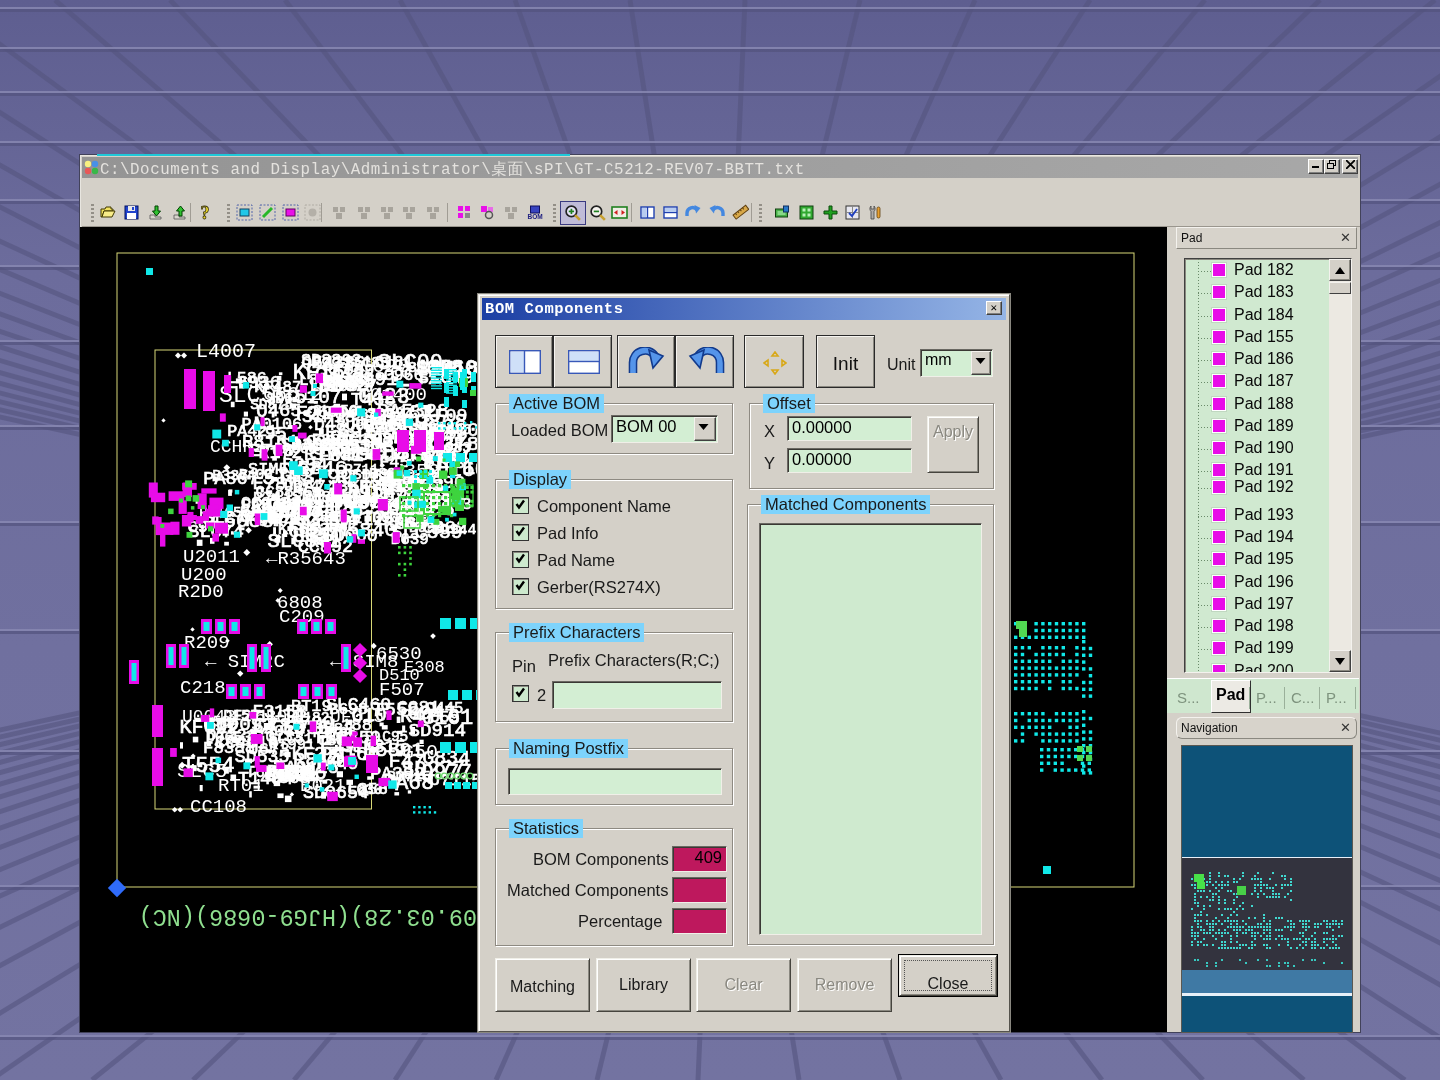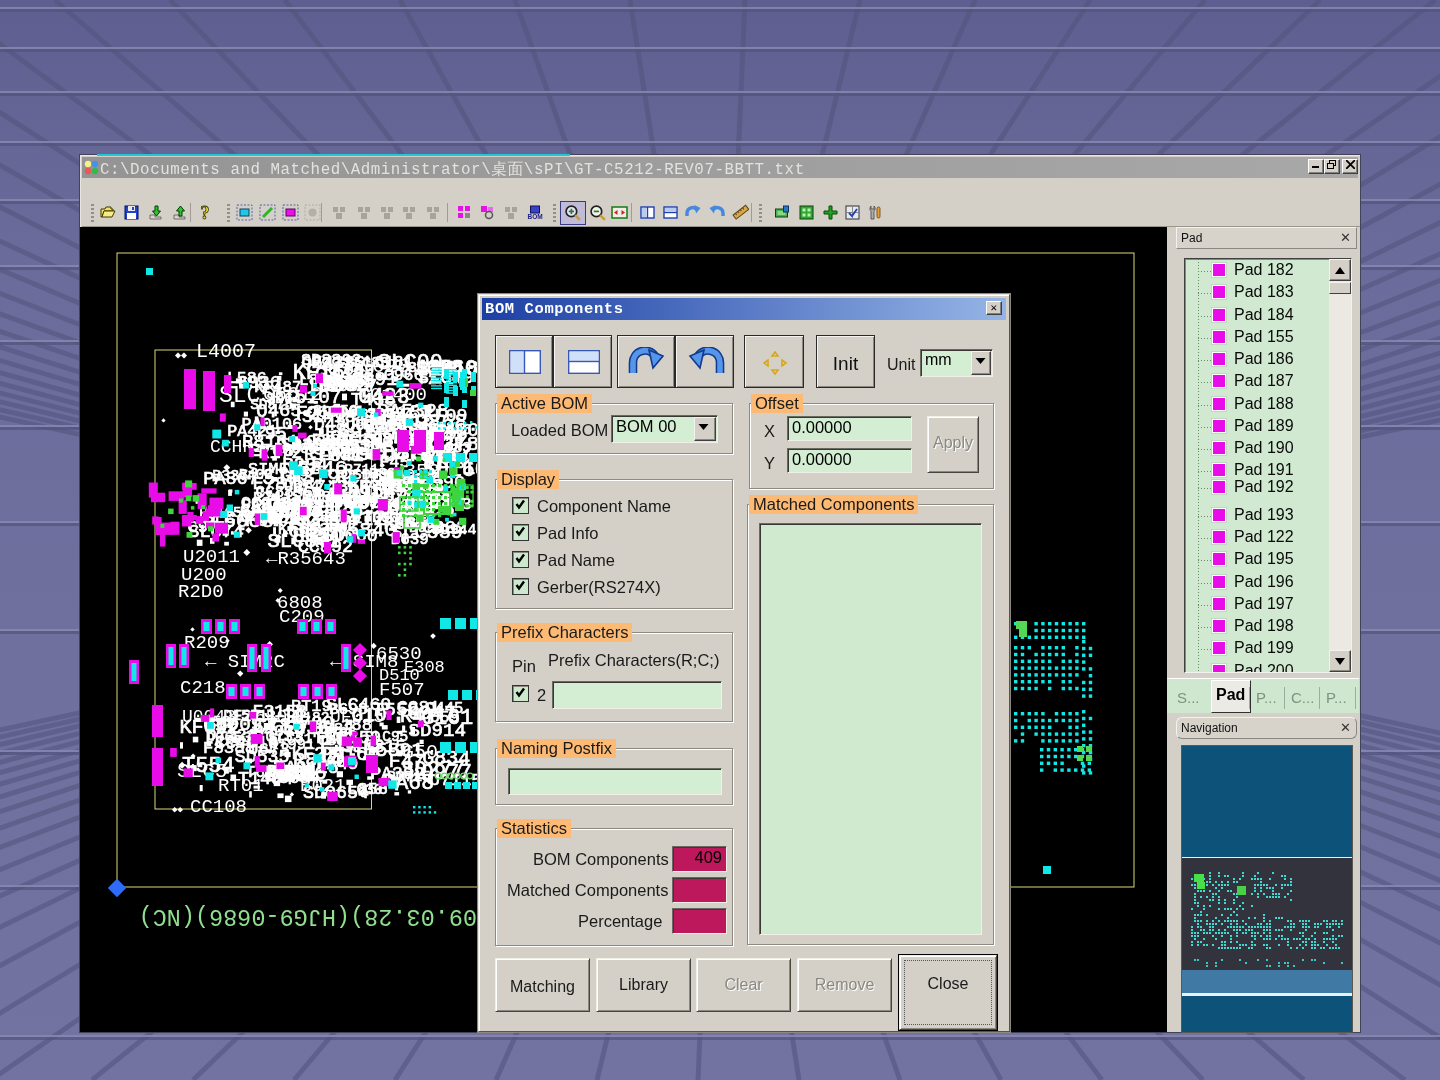--- a/index.html
+++ b/index.html
@@ -63,21 +63,21 @@
 #dtitle { position:absolute; left:3px; top:3px; width:524px; height:22px;
           background:linear-gradient(90deg,#1c3fa4,#95b5e6);
           color:#fff; font-family:"Liberation Mono",monospace; font-weight:bold; font-size:15.5px;
           padding:2px 0 0 3px; letter-spacing:0.6px; }
 #dx { position:absolute; right:4px; top:3px; width:16px; height:14px; background:#d4d0c8;
       border:1px solid; border-color:#fff #404040 #404040 #fff; box-shadow:inset -1px -1px 0 #808080;
       font-size:11px; font-weight:bold; text-align:center; line-height:12px; color:#000; }
 .db { position:absolute; background:#d4d0c8; border:1px solid #2a2a2a;
       box-shadow:inset 1px 1px 0 #f6f4f0, inset -1px -1px 0 #8a8880; }
 .grp { position:absolute; border:1px solid #8e8a82; box-shadow:inset 1px 1px 0 #fff, 1px 1px 0 #fff; }
-.grp .gl { position:absolute; top:-10px; left:1px; background:#fdba74; padding:0 4px; font-size:16.5px; color:#1a1a1a; white-space:nowrap; }
+.grp .gl { position:absolute; top:-10px; left:13px; background:#7dd3fc; padding:0 4px; font-size:16.5px; color:#1a1a1a; white-space:nowrap; }
 .lbl { position:absolute; font-size:16.5px; color:#1a1a1a; white-space:nowrap; }
 .field { position:absolute; background:#d3eed3; border:1px solid; border-color:#6a6862 #f0efe8 #f0efe8 #6a6862;
          box-shadow:inset 1px 1px 0 #3a3834; font-size:16.5px; color:#000; padding:1px 0 0 4px; }
 .cb { position:absolute; width:17px; height:17px; background:#cde9cd; border:1px solid #333;
       box-shadow:inset 1px 1px 0 #8a8880; }
 .cb svg { position:absolute; left:1px; top:1px; }
 .combtn { position:absolute; background:#d4d0c8; border:1px solid; border-color:#f4f2ee #404040 #404040 #f4f2ee;
           box-shadow:inset -1px -1px 0 #8a8880; }
 .combtn svg { position:absolute; left:3px; top:5px; }
 .btn { position:absolute; background:#d4d0c8; border:1px solid; border-color:#f0efe8 #46443e #46443e #f0efe8;
@@ -172,21 +172,21 @@
   </svg>
 <div id="win">
   <div class="cyanline"></div>
   <div class="tbar">
     <svg class="appico" viewBox="0 0 15 17">
         <circle cx="4" cy="5" r="3.2" fill="#f8f080"></circle>
         <circle cx="11" cy="5" r="3.2" fill="#4890e8"></circle>
         <circle cx="4" cy="12" r="3.2" fill="#e85858"></circle>
         <circle cx="11" cy="12" r="3.2" fill="#38b848"></circle>
       </svg>
-    <span class="ttxt">C:\Documents and Matched\Administrator\桌面\sPI\GT-C5212-REV07-BBTT.txt</span>
+    <span class="ttxt">C:\Documents and Display\Administrator\桌面\sPI\GT-C5212-REV07-BBTT.txt</span>
     <div class="wbtn" style="right:34px"><svg width="9" height="9" viewBox="0 0 9 9">
           <rect x="0" y="6" width="7" height="2" fill="#000"></rect>
         </svg></div>
     <div class="wbtn" style="right:18px"><svg width="10" height="10" viewBox="0 0 10 10">
           <rect x="2.5" y="0.5" width="6" height="5" fill="none" stroke="#000"></rect>
           <rect x="0.5" y="3.5" width="6" height="5" fill="#d4d0c8" stroke="#000"></rect>
         </svg></div>
     <div class="wbtn" style="right:0px"><svg width="9" height="9" viewBox="0 0 9 9">
           <path d="M0 0 L9 9 M9 0 L0 9" stroke="#000" stroke-width="1.8"></path>
         </svg></div>
@@ -1576,21 +1576,21 @@
         <span class="plab">Pad 192</span>
       </div>
       <div class="pitem" style="top:246.8px">
         <span class="pdot"></span>
         <span class="pic"></span>
         <span class="plab">Pad 193</span>
       </div>
       <div class="pitem" style="top:269.0px">
         <span class="pdot"></span>
         <span class="pic"></span>
-        <span class="plab">Pad 122</span>
+        <span class="plab">Pad 194</span>
       </div>
       <div class="pitem" style="top:291.2px">
         <span class="pdot"></span>
         <span class="pic"></span>
         <span class="plab">Pad 195</span>
       </div>
       <div class="pitem" style="top:313.5px">
         <span class="pdot"></span>
         <span class="pic"></span>
         <span class="plab">Pad 196</span>
@@ -2250,21 +2250,21 @@
             <path d="M0.5 1 L10.5 1 L5.5 7 Z" fill="#000"></path>
           </svg>
         </div></div>
   </div>
   <div class="grp" style="left:270px;top:108px;width:245px;height:86px">
       <span class="gl">Offset</span>
     <div class="lbl" style="left:14px;top:18px">X</div>
     <div class="field" style="left:37px;top:12px;width:125px;height:25px">0.00000</div>
     <div class="lbl" style="left:14px;top:50px">Y</div>
     <div class="field" style="left:37px;top:44px;width:125px;height:25px">0.00000</div>
-    <div class="btn dis" style="left:177px;top:12px;width:52px;height:57px;padding-top:17px">Apply</div>
+    <div class="btn dis" style="left:177px;top:12px;width:52px;height:57px;padding-top:6px">Apply</div>
   </div>
   <div class="grp" style="left:16px;top:184px;width:238px;height:130px">
       <span class="gl">Display</span>
     <div class="cb" style="left:16px;top:17px">
         <svg width="12" height="12" viewBox="0 0 12 12">
           <path d="M2.5 5 L5 8.5 L10 1.5" fill="none" stroke="#000" stroke-width="2.4"></path>
         </svg>
       </div>
     <div class="lbl" style="left:41px;top:17px">Component Name</div>
     <div class="cb" style="left:16px;top:44px">
@@ -2312,14 +2312,14 @@
     <div class="field gfield" style="left:176px;top:17px;width:55px;height:26px" id="stat409">409</div>
     <div class="lbl" style="left:11px;top:52px">Matched Components</div>
     <div class="field gfield" style="left:176px;top:48px;width:55px;height:26px"></div>
     <div class="lbl" style="left:82px;top:83px">Percentage</div>
     <div class="field gfield" style="left:176px;top:79px;width:55px;height:26px"></div>
   </div>
   <div class="btn" style="left:16px;top:663px;width:95px;height:54px;padding-top:19px">Matching</div>
   <div class="btn" style="left:117px;top:663px;width:95px;height:54px;padding-top:17px">Library</div>
   <div class="btn dis" style="left:217px;top:663px;width:95px;height:54px;padding-top:17px">Clear</div>
   <div class="btn dis" style="left:318px;top:663px;width:95px;height:54px;padding-top:17px">Remove</div>
-  <div class="btn" style="left:420px;top:660px;width:98px;height:75px;padding-top:19px;outline:1px solid #000">
+  <div class="btn" style="left:420px;top:660px;width:98px;height:41px;padding-top:19px;outline:1px solid #000">
     <div style="position:absolute;left:4px;top:4px;right:4px;bottom:4px;border:1px dotted #555"></div>Close</div>
 </div>
 </body></html>

